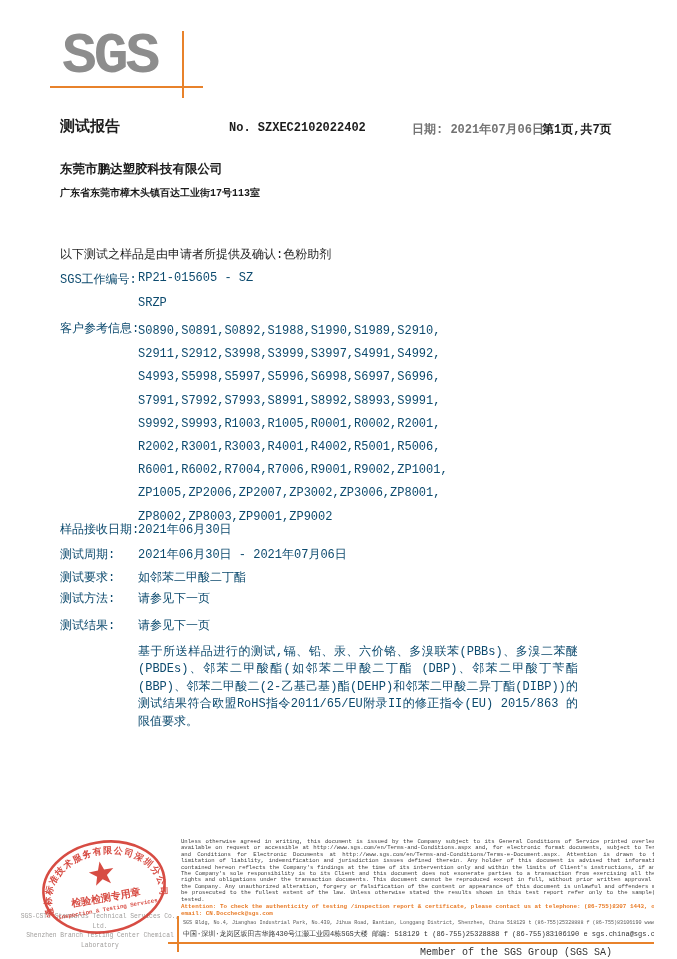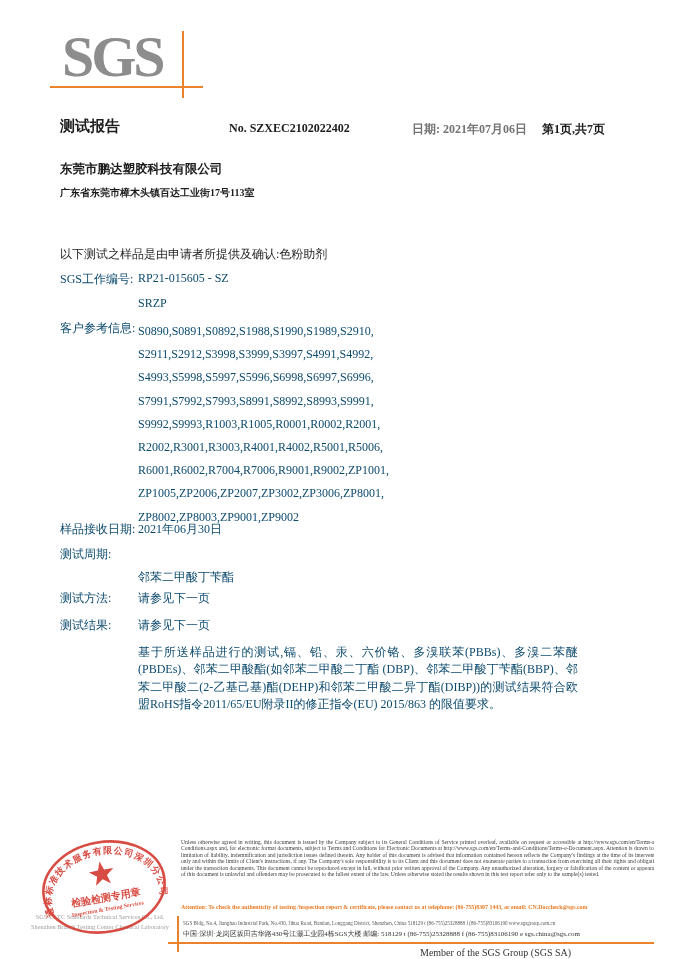--- a/index.html
+++ b/index.html
@@ -1,17 +1,17 @@
 <!DOCTYPE html>
 <html><head>
 <meta charset="utf-8">
 <style>
   html,body{margin:0;padding:0;background:#ffffff;}
   .page{position:relative;width:654px;height:959px;background:#fff;overflow:hidden;
-        font-family:Liberation Serif, serif;color:#222;}
+        font-family:Liberation Mono, monospace;color:#222;}
   
   .logo-text{position:absolute;left:62px;top:28px;font-size:58px;font-weight:bold;
              color:#8d8d8d;letter-spacing:-3px;line-height:1;}
   .hline{position:absolute;background:#e8822b;}
   .vline{position:absolute;background:#e8822b;}
   
   .hdr-title{position:absolute;left:60px;top:117px;font-size:15px;font-weight:bold;color:#1c1c1c;}
   .hdr-no{position:absolute;left:229px;top:121px;font-size:12px;font-weight:bold;color:#1c1c1c;}
   .hdr-date{position:absolute;left:412px;top:121px;font-size:12px;font-weight:bold;color:#737373;}
   .hdr-page{position:absolute;left:542px;top:121px;font-size:12px;font-weight:bold;color:#1c1c1c;}
@@ -94,24 +94,26 @@
     </div>
   </div>
 
   <div class="row r-received">
     <span class="lbl">样品接收日期:</span>
     <div class="val">2021年06月30日</div>
   </div>
 
   <div class="row r-period">
     <span class="lbl">测试周期:</span>
+    <div class="val">2021年06月30日 - 2021年07月06日</div>
   </div>
 
   <div class="row r-req">
-    <div class="val">邻苯二甲酸丁苄酯</div>
+    <span class="lbl">测试要求:</span>
+    <div class="val">如邻苯二甲酸二丁酯</div>
   </div>
 
   <div class="row r-method">
     <span class="lbl">测试方法:</span>
     <div class="val">请参见下一页</div>
   </div>
 
   <div class="row r-result">
     <span class="lbl">测试结果:</span>
     <div class="val">请参见下一页</div>

